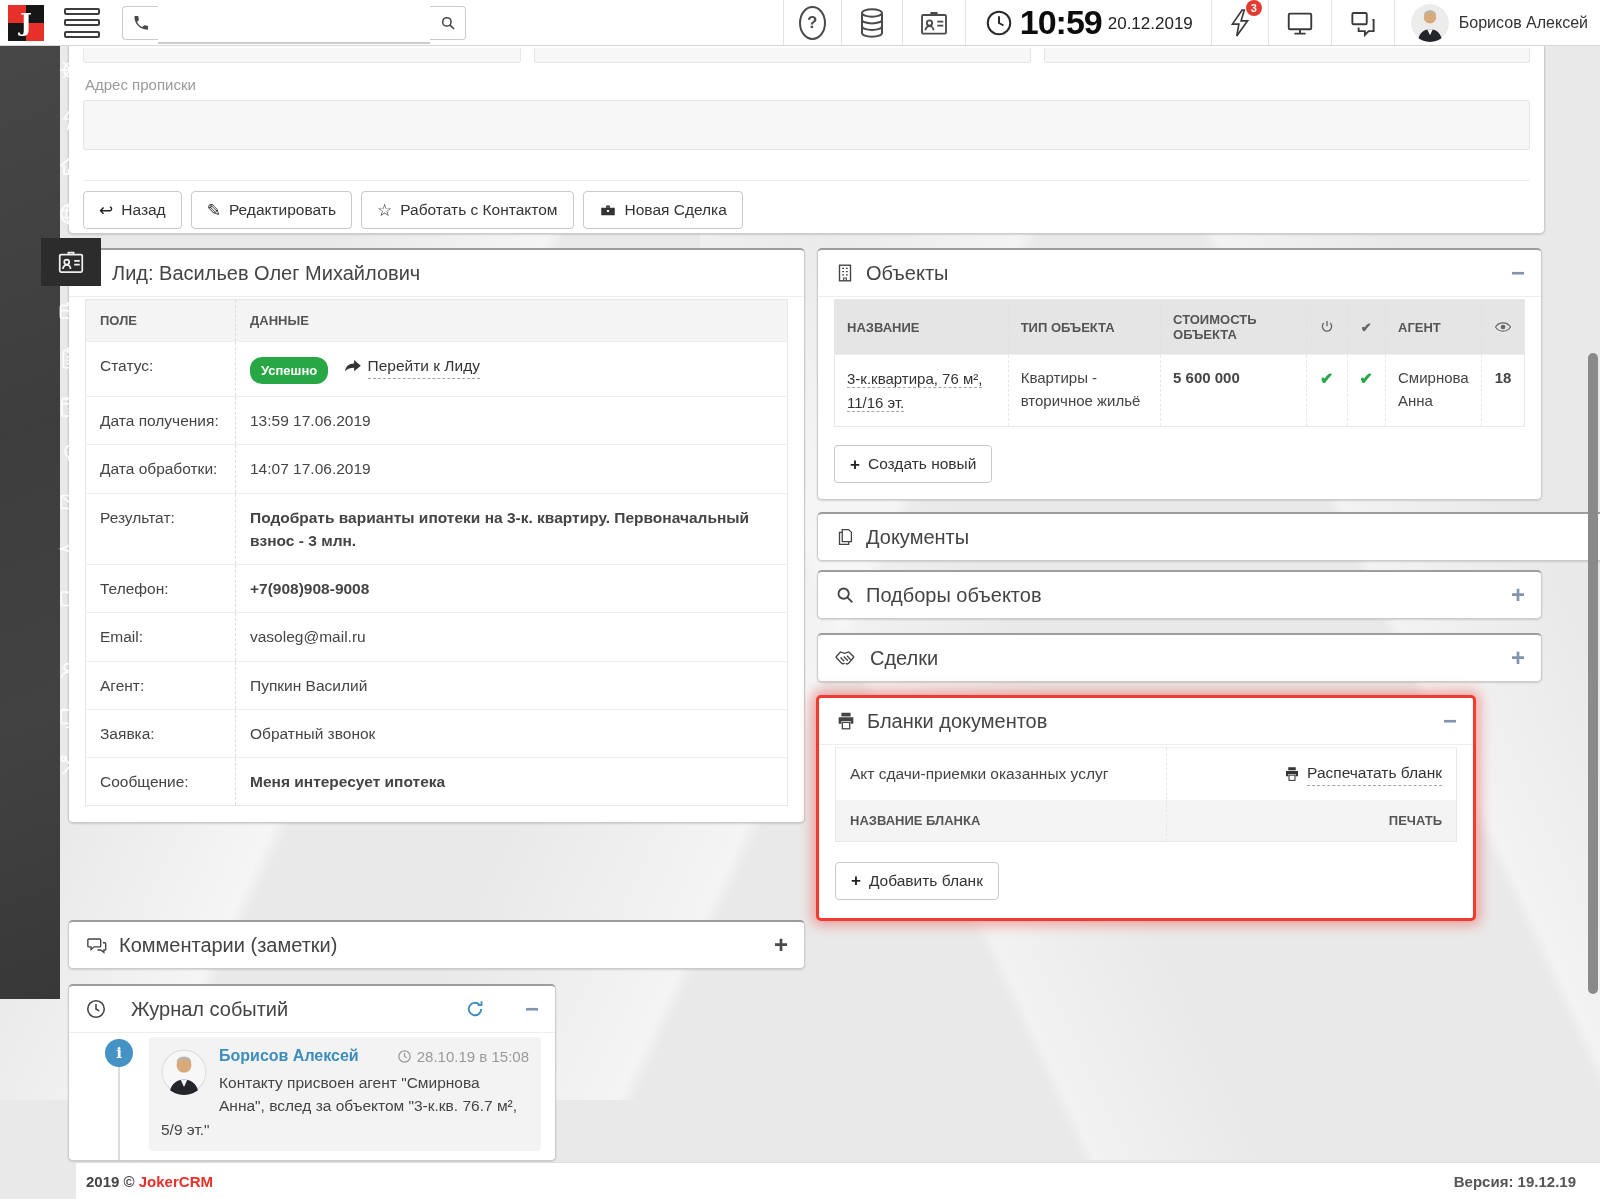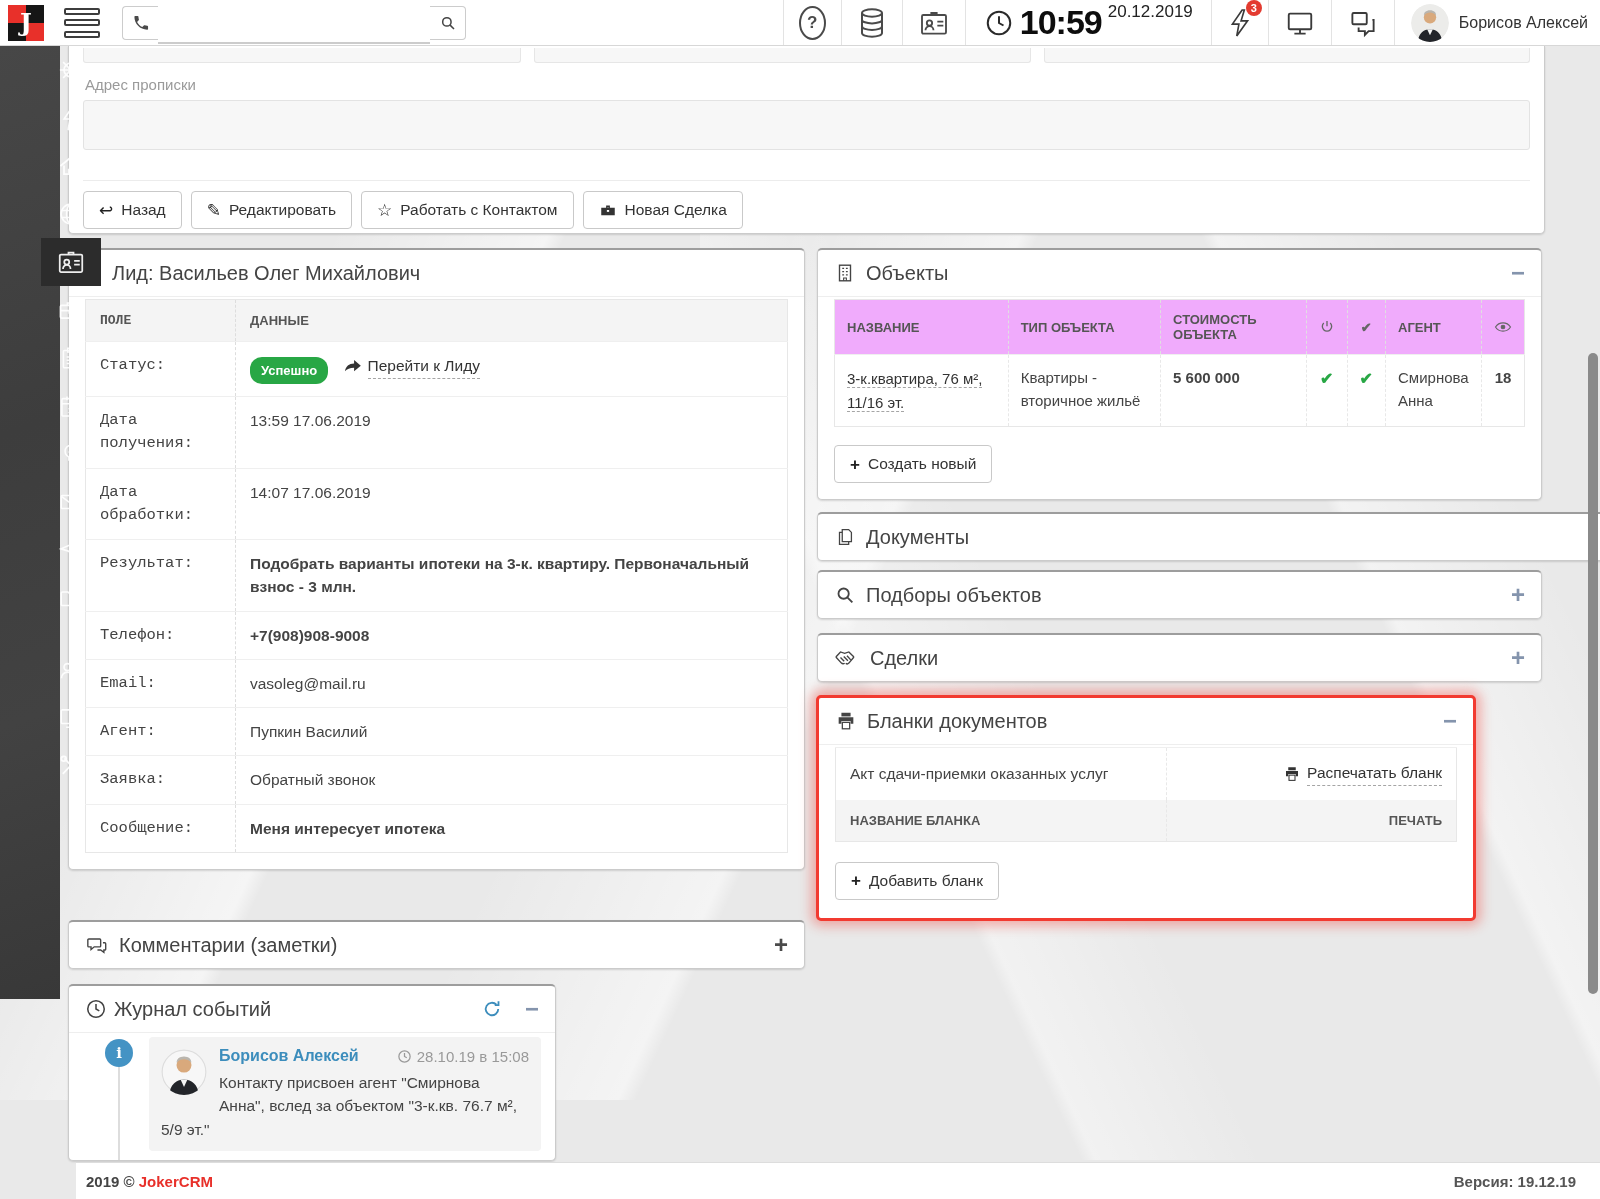--- a/index.html
+++ b/index.html
@@ -29,21 +29,21 @@
   .sg-btn.left { border-radius:4px 0 0 4px; border-right:none; }
   .sg-btn.right { border-radius:0 4px 4px 0; border-left:none; }
   .search-input { width:272px; border:1px solid #ccc; padding:0 12px; font-size:16px; color:#14532d; outline:none; font-family:inherit;margin-top:36px; }
   .search-input::placeholder { color:#aaa; }
   .tb-right { margin-left:auto; display:flex; align-items:center; height:100%; }
   .tb-cell { height:100%; display:flex; align-items:center; justify-content:center; padding:0 15px; border-left:1px solid #e3e3e3; cursor:pointer; }
   .help-oval { width:27px; height:34px; border:2px solid #4a4a4a; border-radius:50%; display:flex; align-items:center; justify-content:center;
                font-size:17px; font-weight:bold; color:#4a4a4a; }
   .clock-cell { display:flex; align-items:center; gap:6px; padding:9px 18px; }
   .big-time { font-size:34px; font-weight:bold; color:#0d0d0d; letter-spacing:-1px; }
-  .small-date { font-size:17px; color:#222; align-self:flex-end; margin-bottom:14px; }
+  .small-date { font-size:17px; color:#222; align-self:flex-end; margin-bottom:2px; }
   .bolt-wrap { position:relative; }
   .badge-red { position:absolute; top:-7px; right:-9px; min-width:16px; height:16px; border-radius:8px; background:#e33b30; color:#fff;
                font-size:11px; font-weight:bold; display:flex; align-items:center; justify-content:center; padding:0 4px; }
   .user-cell { display:flex; align-items:center; gap:10px; padding:0 12px 0 16px; border-left:1px solid #e3e3e3; height:100%; cursor:pointer; }
   .user-name { font-size:16px; color:#333; white-space:nowrap; }
   .avatar { border-radius:50%; overflow:hidden; flex:0 0 auto; }
 
   
   .sidebar { position:absolute; left:0; top:46px; width:60px; height:953px; z-index:20;
              background:linear-gradient(160deg, #474747 0%, #3d3d3d 40%, #424242 70%, #383838 100%);padding-left:41px; }
@@ -72,31 +72,31 @@
   .btnbar { border-top:1px solid #ececec; margin-top:30px; padding-top:10px; display:flex; gap:9px; }
   .btn { display:inline-flex; align-items:center; gap:8px; background:#fff; border:1px solid #c9c9c9; border-radius:4px;
          padding:9px 15px; font-size:15.5px; color:#333; cursor:pointer; white-space:nowrap; }
   .btn .gly { font-size:17px; line-height:1; color:#222; }
   .plus-g { font-weight:bold; font-size:16px; }
 
   
   table.kv { width:calc(100% - 32px); margin:2px 16px 16px; border:1px solid #e7e7e7; border-collapse:collapse; }
   .kv th { background:#f4f4f4; text-align:left; padding:13px 14px; font-size:13px; color:#555; }
   .kv td { padding:12px 14px; font-size:15.5px; color:#444; border-top:1px solid #efefef; vertical-align:top; line-height:1.5; }
-  .kv .c1 { width:150px; border-right:1px dashed #ddd;font-family:Liberation Mono, monospace; }
+  .kv .c1 { width:150px; border-right:1px dashed #ddd; }
   .green-bold { color:#28a745; font-weight:bold; }
   .bold { font-weight:bold; color:#333; }
   .badge-green { display:inline-block; background:#28a745; color:#fff; font-size:13px; font-weight:bold;
                  padding:4px 11px; border-radius:12px; margin-right:10px; }
   .dlink { color:#333; border-bottom:1px dashed #a5a5a5; cursor:pointer; display:inline; line-height:1.55; }
   .ilk { display:inline-flex; align-items:center; gap:6px; cursor:pointer; }
 
   
   table.obj { width:calc(100% - 32px); margin:2px 16px 14px; border:1px solid #e7e7e7; border-collapse:collapse; }
-  .obj th { background:#f0abfc; text-align:left; padding:12px 12px; font-size:13px; color:#555; border-right:1px dashed #e0e0e0; vertical-align:middle; }
+  .obj th { background:#e5e5e5; text-align:left; padding:12px 12px; font-size:13px; color:#555; border-right:1px dashed #e0e0e0; vertical-align:middle; }
   .obj td { padding:12px 12px; font-size:15px; color:#444; border-top:1px solid #efefef; border-right:1px dashed #e8e8e8; vertical-align:top; line-height:1.5; }
   .obj .cc { text-align:center; }
   .chk { color:#28a745; font-size:16px; font-weight:bold; }
 
   
   table.blk { width:calc(100% - 32px); margin:2px 16px 14px; border:1px solid #e7e7e7; border-collapse:collapse; }
   .blk th { background:#f4f4f4; text-align:left; padding:13px 14px; font-size:13px; color:#555; }
   .blk td { padding:13px 14px; font-size:15.5px; color:#444; border-top:1px solid #efefef; }
   .blk .pr { text-align:right; border-left:1px dashed #e8e8e8; width:290px; }
 
@@ -538,21 +538,21 @@
     <svg class="ic" width="24" height="22" viewBox="0 0 24 24" fill="none" stroke="#444" stroke-width="1.5">
       <path d="M3 5.5h12a1 1 0 0 1 1 1V13a1 1 0 0 1-1 1H9l-3.5 3V14H3a1 1 0 0 1-1-1V6.5a1 1 0 0 1 1-1z"></path>
       <path d="M18.5 9.5h2a1 1 0 0 1 1 1v6a1 1 0 0 1-1 1h-1v2.5L16 17.5h-3.5"></path>
     </svg>
     <span class="ttl">Комментарии (заметки)</span>
     <span class="coll dark">+</span>
   </div>
 </div>
 
 <div class="panel" style="left:68px; top:984px; width:488px; height:177px; overflow:hidden;">
-  <div class="panel-h hdr-sep" style="gap:7px;">
+  <div class="panel-h hdr-sep" style="gap:24px;">
     <svg class="ic" width="22" height="22" viewBox="0 0 24 24" fill="none" stroke="#444" stroke-width="1.7">
       <circle cx="12" cy="12" r="9"></circle>
         <path d="M12 6.5V12l3.6 2"></path>
     </svg>
     <span class="ttl">Журнал событий</span>
     <svg class="ic" style="margin-left:auto; cursor:pointer" width="20" height="20" viewBox="0 0 24 24" fill="none" stroke="#3c8dbc" stroke-width="2.2">
       <path d="M19.5 12a7.5 7.5 0 1 1-2.2-5.3"></path>
         <path d="M19.8 2.8v4.5h-4.5" fill="none"></path>
     </svg>
     <span class="coll" style="margin-left:16px">−</span>

